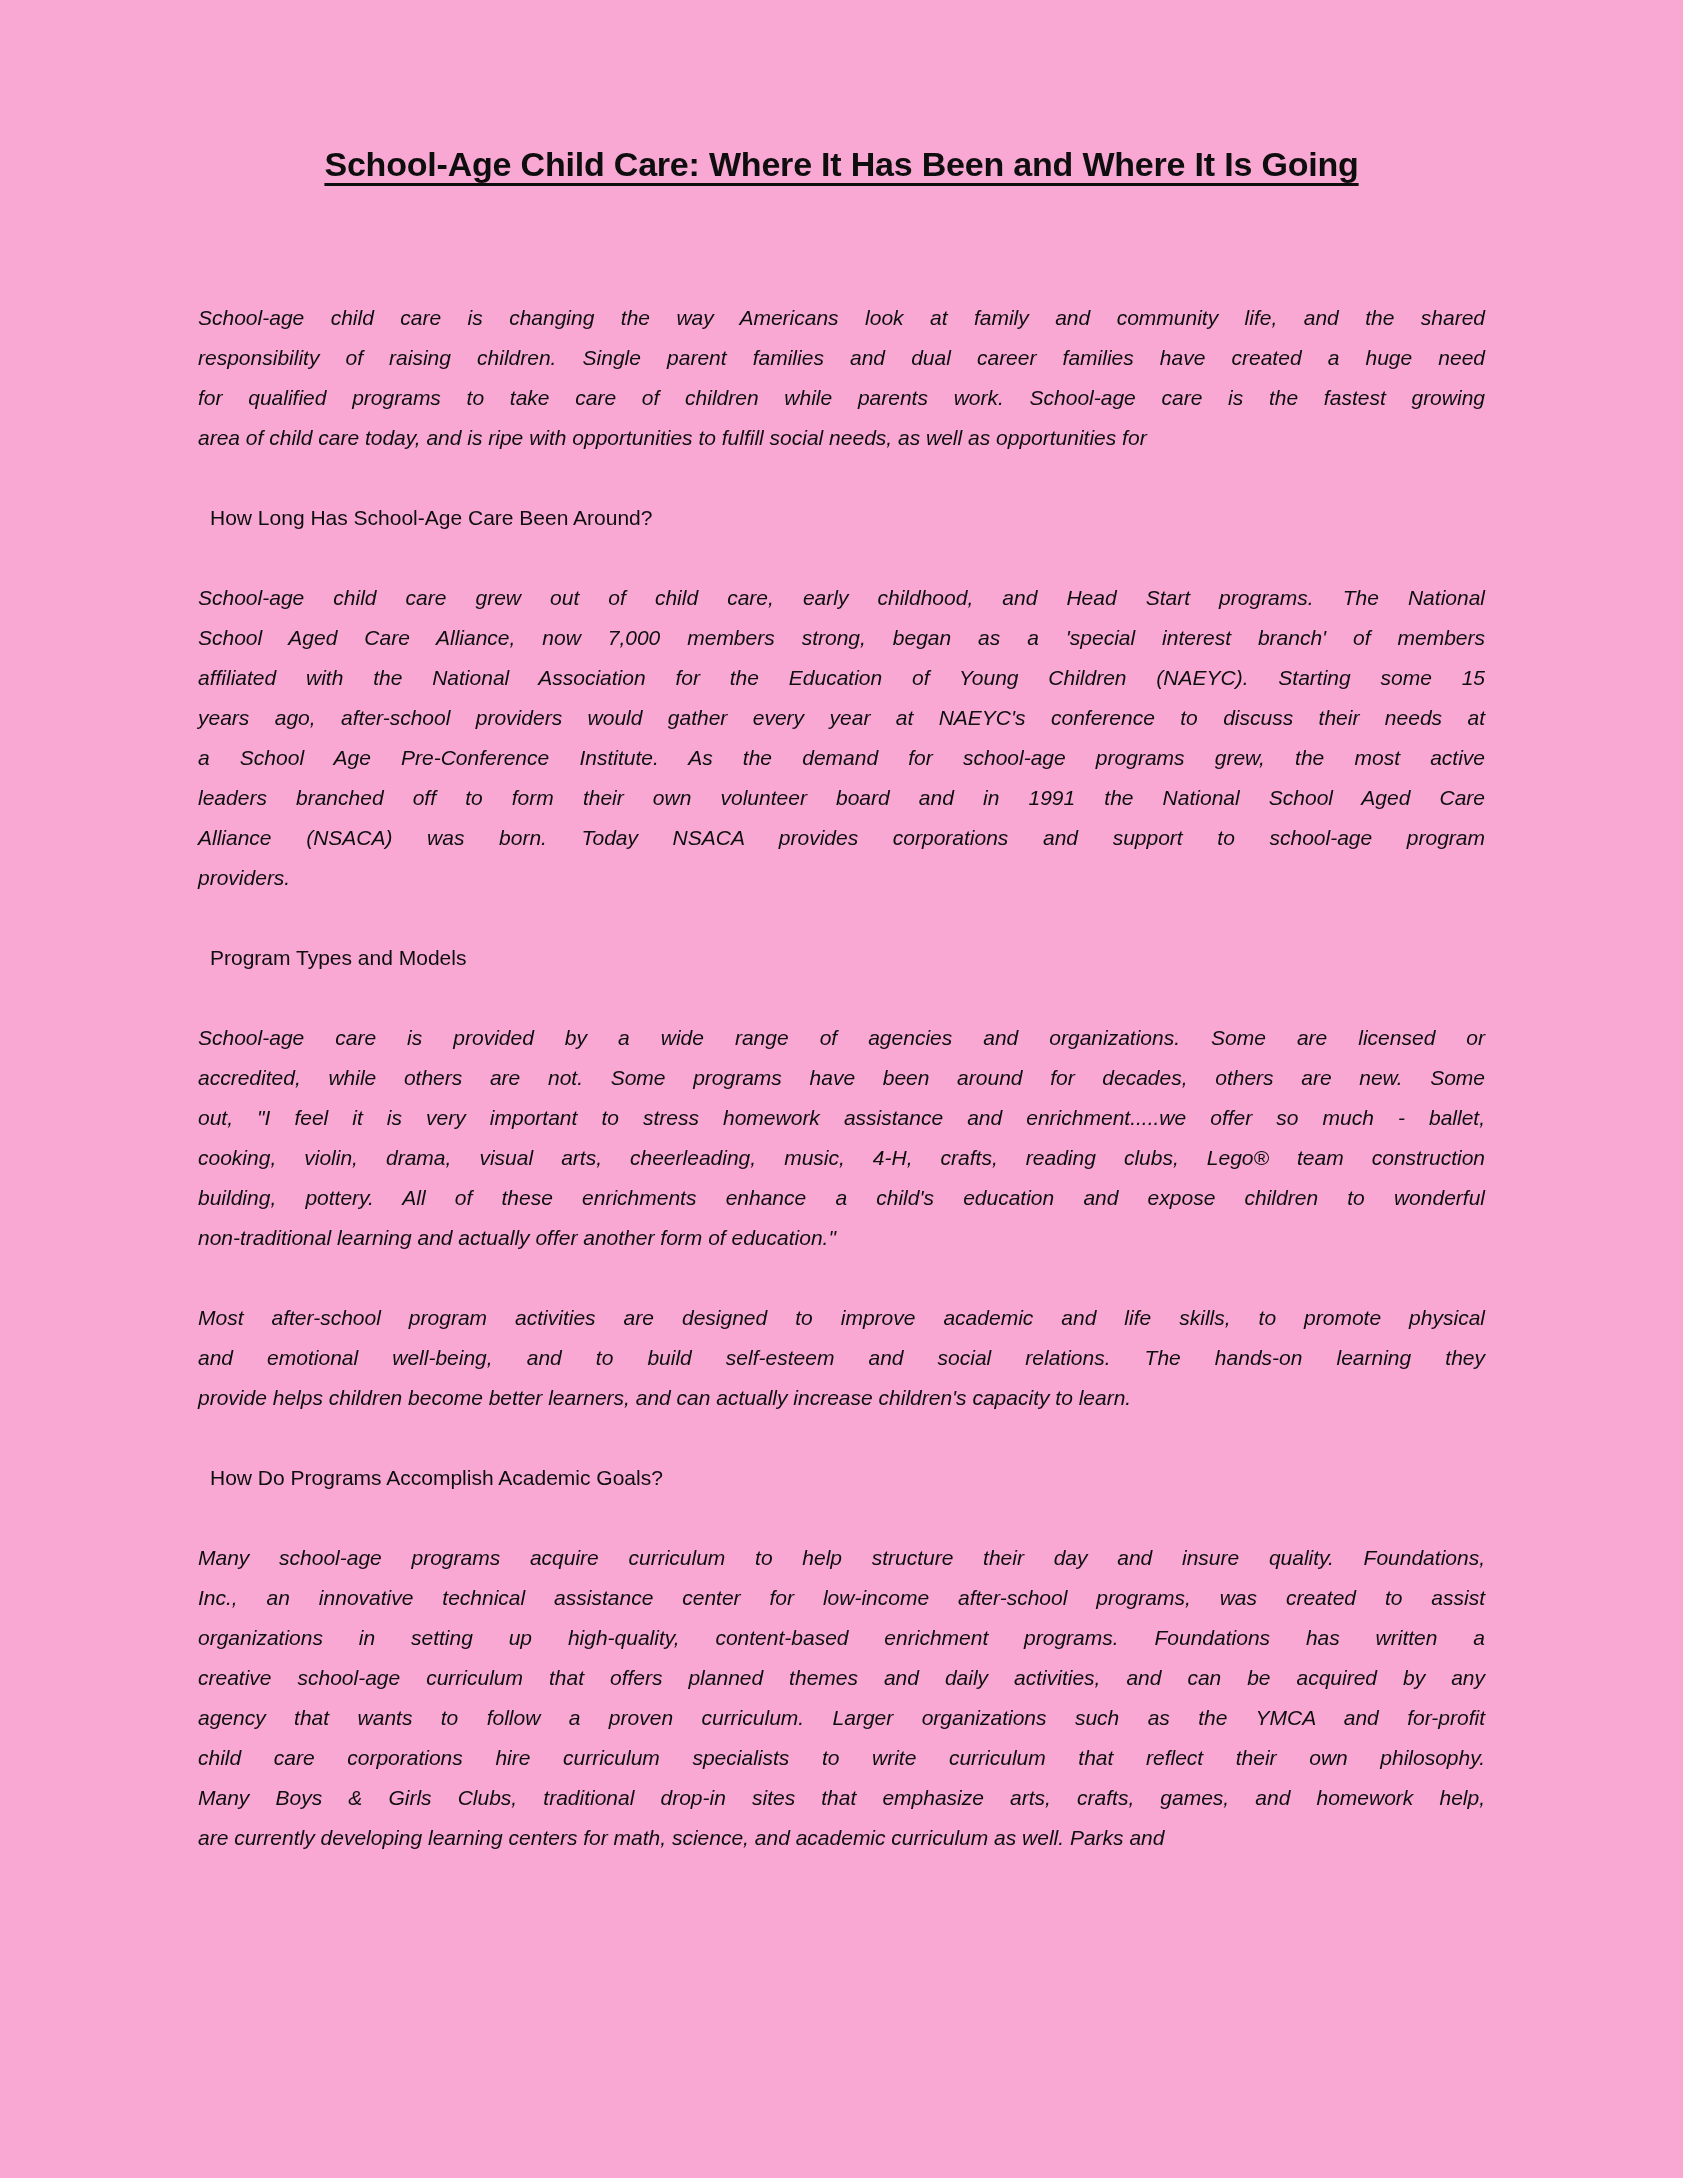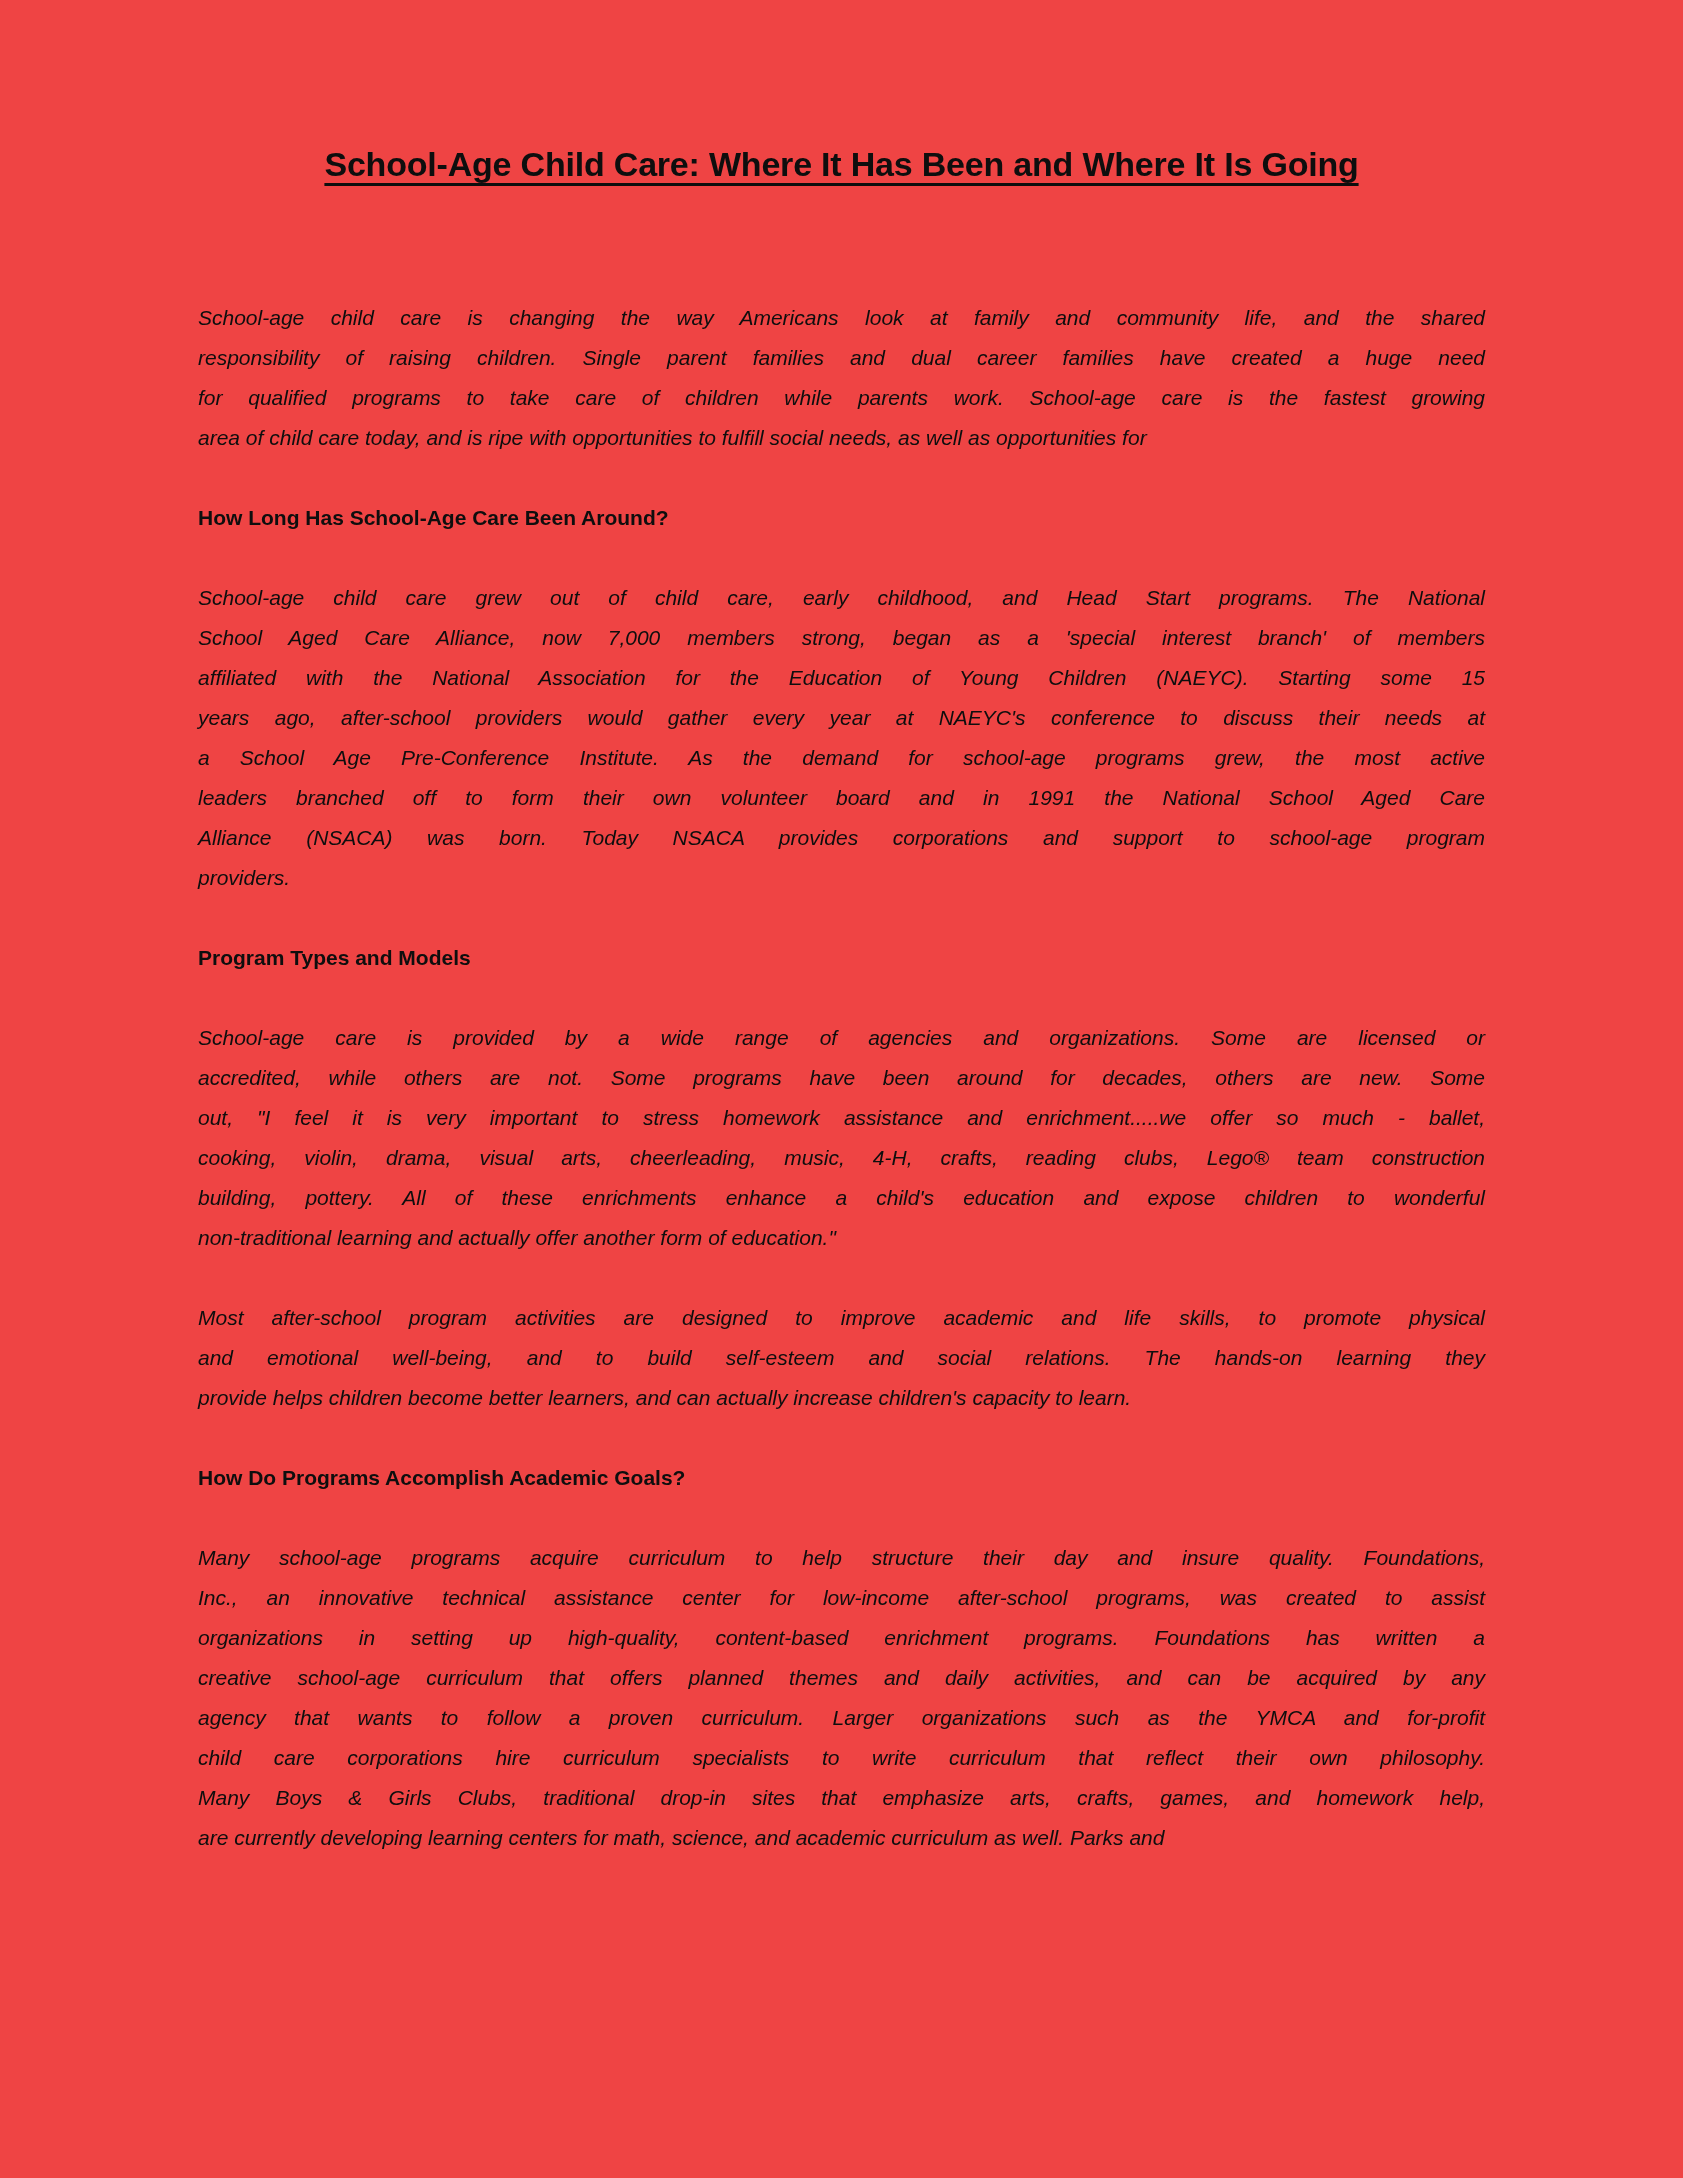--- a/index.html
+++ b/index.html
@@ -4,42 +4,42 @@
 <style>
   html, body {
     margin: 0;
     padding: 0;
     background: #ffffff;
   }
   .sheet {
     position: relative;
     width: 1683px;
     height: 2178px;
-    background: #ef4444;
+    background: #f9a8d4;
     box-sizing: border-box;
     padding: 139px 198px 0 198px;
     font-family: "Liberation Sans", sans-serif;
     color: #0e0e0e;
     overflow: hidden;
   }
   .doc-title {
     margin: 0 0 109px 0;
     font-size: 34px;
     font-weight: bold;
     line-height: 50px;
     text-align: center;
     text-decoration: underline;
     text-decoration-thickness: 3px;
     text-underline-offset: 7px;
     letter-spacing: -0.2px;
   }
   .doc-heading {
-    margin: 40px 0;
+    margin: 40px 12px;
     font-size: 21px;
-    font-weight: bold;
+    font-weight: normal;
     line-height: 40px;
     text-align: left;
   }
   .para {
     margin: 40px 0;
     font-size: 21px;
     line-height: 40px;
     font-style: italic;
   }
   .para .line {

